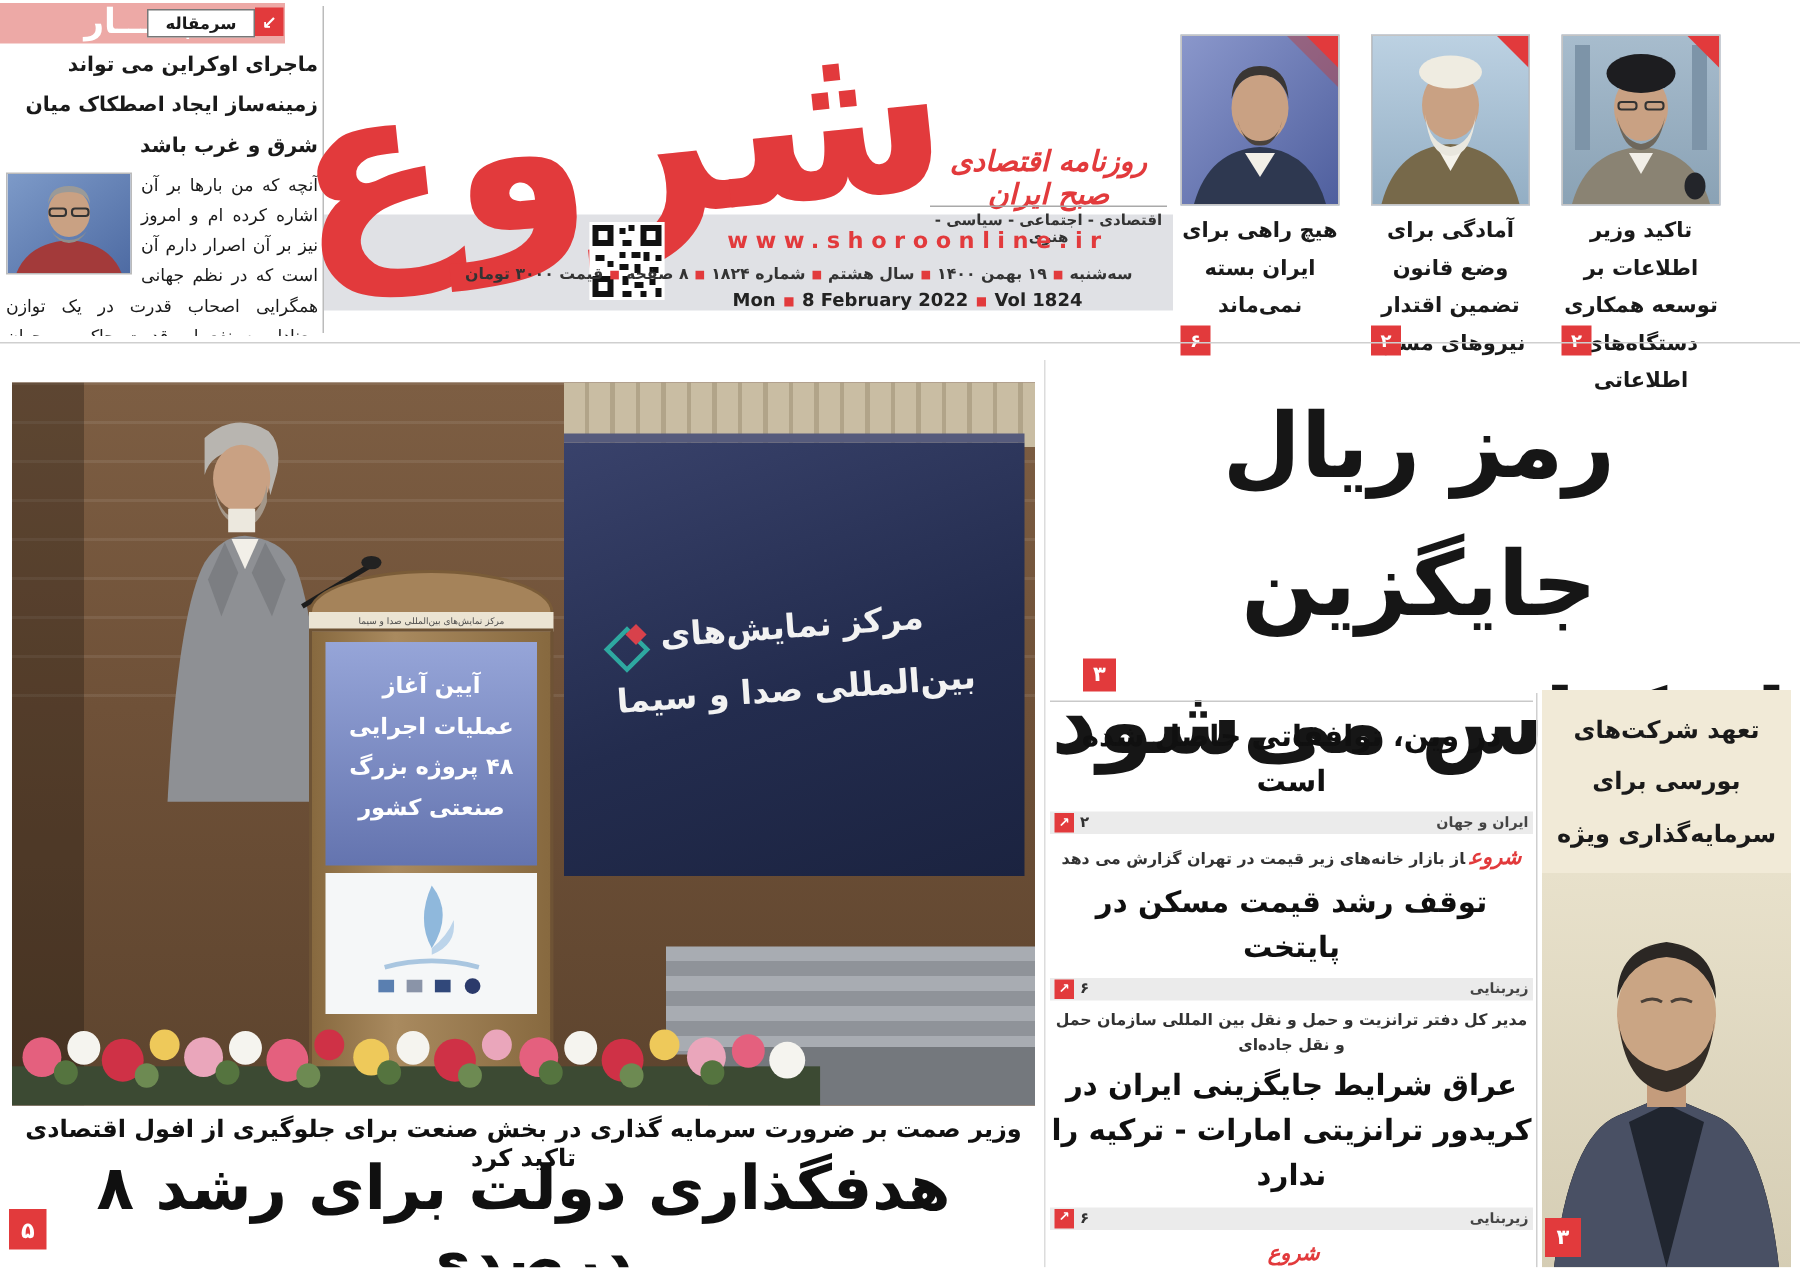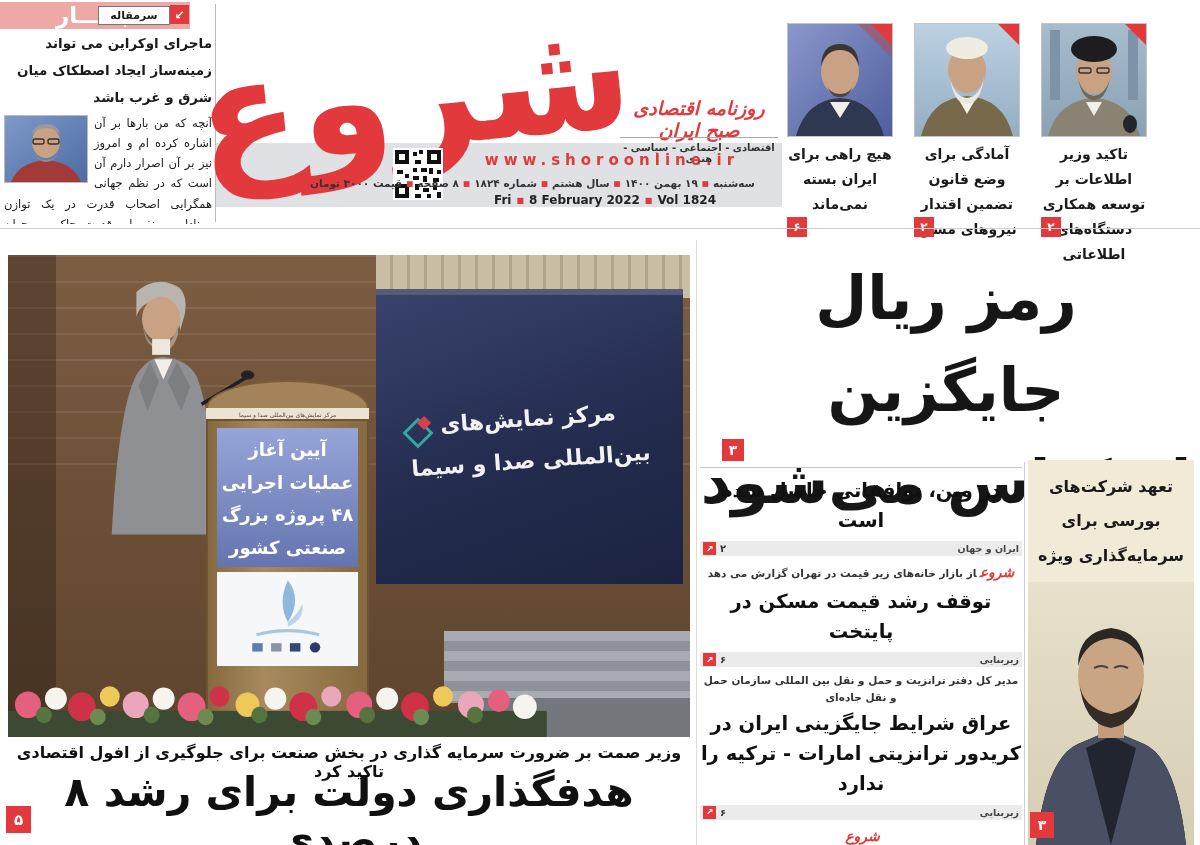--- a/index.html
+++ b/index.html
@@ -65,22 +65,22 @@
             background:repeating-linear-gradient(180deg,#a8acb2 0 10px,#8f9399 10px 20px);}
   .mp-floor2{position:absolute;right:0;bottom:0;width:32%;height:8%;background:#74787d;}
   .mp-podium{position:absolute;left:29%;bottom:4%;width:24%;height:70%;}
   .mp-arch{height:26px;background:#a5835a;border:2px solid #7a5c38;border-bottom:none;
            border-radius:50% 50% 0 0 / 100% 100% 0 0;}
   .mp-band{height:13px;background:#ebe4d3;color:#4a4a4a;font-size:6px;line-height:13px;text-align:center;
            overflow:hidden;direction:rtl;white-space:nowrap;}
   .mp-pbody{position:absolute;left:0;right:0;top:39px;bottom:0;border:2px solid #6e5335;
             background:linear-gradient(90deg,#87693f,#a98a5f 35%,#87693f);}
   .mp-sign-blue{margin:7px 9px 0;height:45%;background:linear-gradient(180deg,#96a5d8,#6474af);
-                color:#fff;font-size:18px;font-weight:bold;text-align:center;line-height:1.8;
-                white-space:pre-line;padding-top:6px;direction:rtl;}
+                color:#fff;font-size:15px;font-weight:bold;text-align:center;line-height:1.8;
+                white-space:pre-line;padding-top:16px;direction:rtl;}
   .mp-sign-white{position:relative;margin:5px 9px 0;height:32%;background:#f5f7f8;overflow:hidden;}
   .mp-speaker{position:absolute;left:9%;top:2%;width:28%;height:56%;}
   .mp-flowers{position:absolute;left:0;bottom:0;width:79%;height:14%;}
   .mp-shade{position:absolute;left:0;top:0;width:7%;height:100%;background:rgba(0,0,0,.25);}
 
   
   .ps-kicker{left:0;top:743px;width:698px;text-align:center;font-size:16px;font-weight:bold;color:#111;}
   .ps-headline{left:0;top:768px;width:698px;text-align:center;font-size:41px;font-weight:bold;color:#101010;}
   .ps-badge{left:6px;top:806px;width:25px;height:27px;font-size:15px;}
 
@@ -180,21 +180,21 @@
           <rect x="6" y="40" width="6" height="6"></rect>
         </g>
     </svg>
   </div>
   <div class="abs url">www.shoroonline.ir</div>
 
   <div class="abs datefa">
     <span>سه‌شنبه</span><span>۱۹ بهمن ۱۴۰۰</span><span>سال هشتم</span><span>شماره ۱۸۲۴</span><span>۸ صفحه</span><span>قیمت ۳۰۰۰ تومان</span>
   </div>
   <div class="abs dateen">
-    <span>Fri</span><span>8 February 2022</span><span>Vol 1824</span>
+    <span>Mon</span><span>8 February 2022</span><span>Vol 1824</span>
   </div>
 
   <div class="abs tbox" style="left:787px">
     <div class="tbox-photo">
       <svg width="104" height="112" viewBox="0 0 104 112">
         <defs>
             <linearGradient id="g1" x1="0" y1="0" x2="1" y2="1">
           <stop offset="0" stop-color="#8a97cb"></stop>
               <stop offset="1" stop-color="#4f5f9e"></stop>
             </linearGradient>

